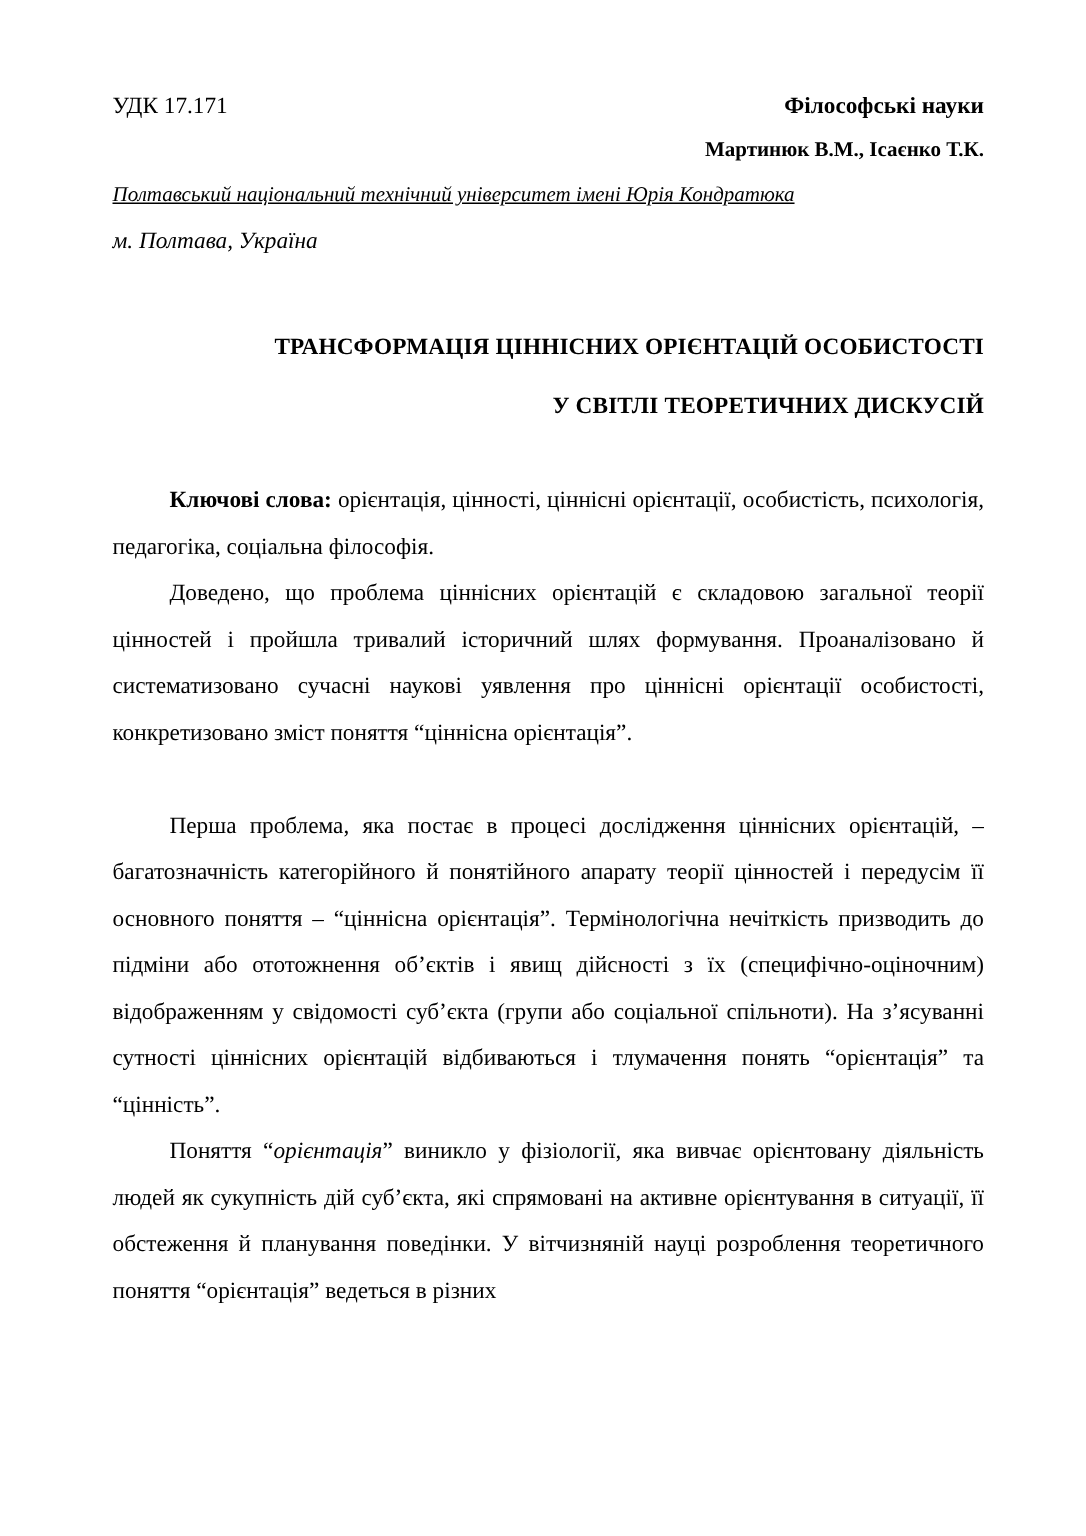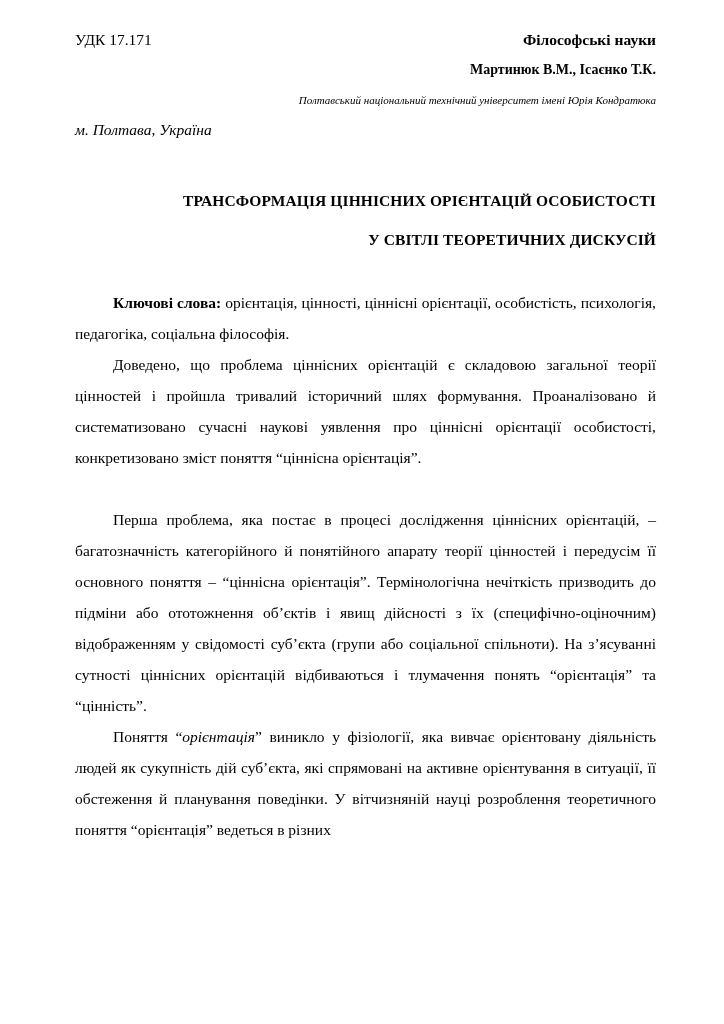--- a/index.html
+++ b/index.html
@@ -15,21 +15,21 @@
     font-family: "Liberation Serif", "DejaVu Serif", serif;
     color: #000000;
     -webkit-font-smoothing: antialiased;
   }
 
   .page {
     position: relative;
     width: 724px;
     height: 729px;
     box-sizing: border-box;
-    padding: 25px 68px 0 75px;
+    padding: 56px 68px 0 75px;
   }
 
   
   .header-row {
     display: flex;
     align-items: baseline;
     justify-content: space-between;
     font-size: 15.5px;
     line-height: 30px;
   }
@@ -43,25 +43,25 @@
     text-align: center;
   }
   .authors {
     text-align: right;
     font-weight: bold;
     font-size: 14px;
     line-height: 30px;
     white-space: nowrap;
   }
   .affiliation {
-    text-align: right;
     font-style: italic;
-    font-size: 11px;
+    font-size: 14px;
     line-height: 30px;
     white-space: nowrap;
+    text-decoration: underline;
   }
   .city {
     font-style: italic;
     font-size: 15.5px;
     line-height: 30px;
     white-space: nowrap;
   }
 
   
   .title-block {

